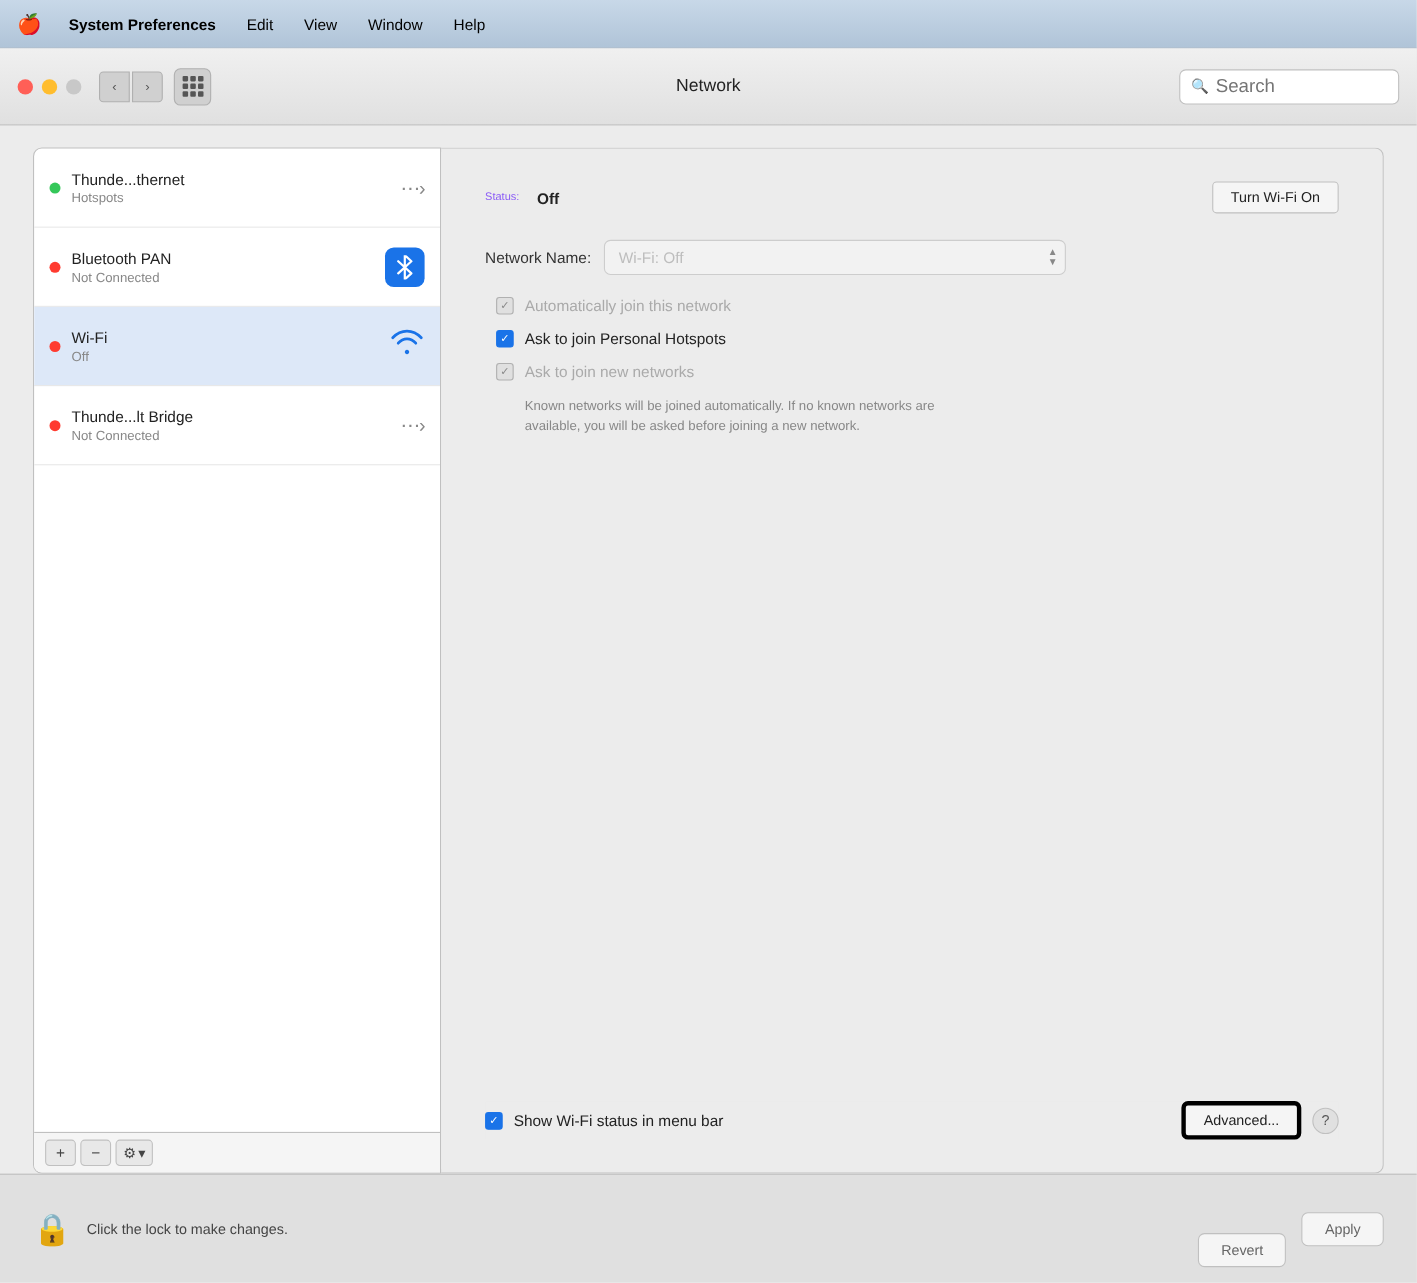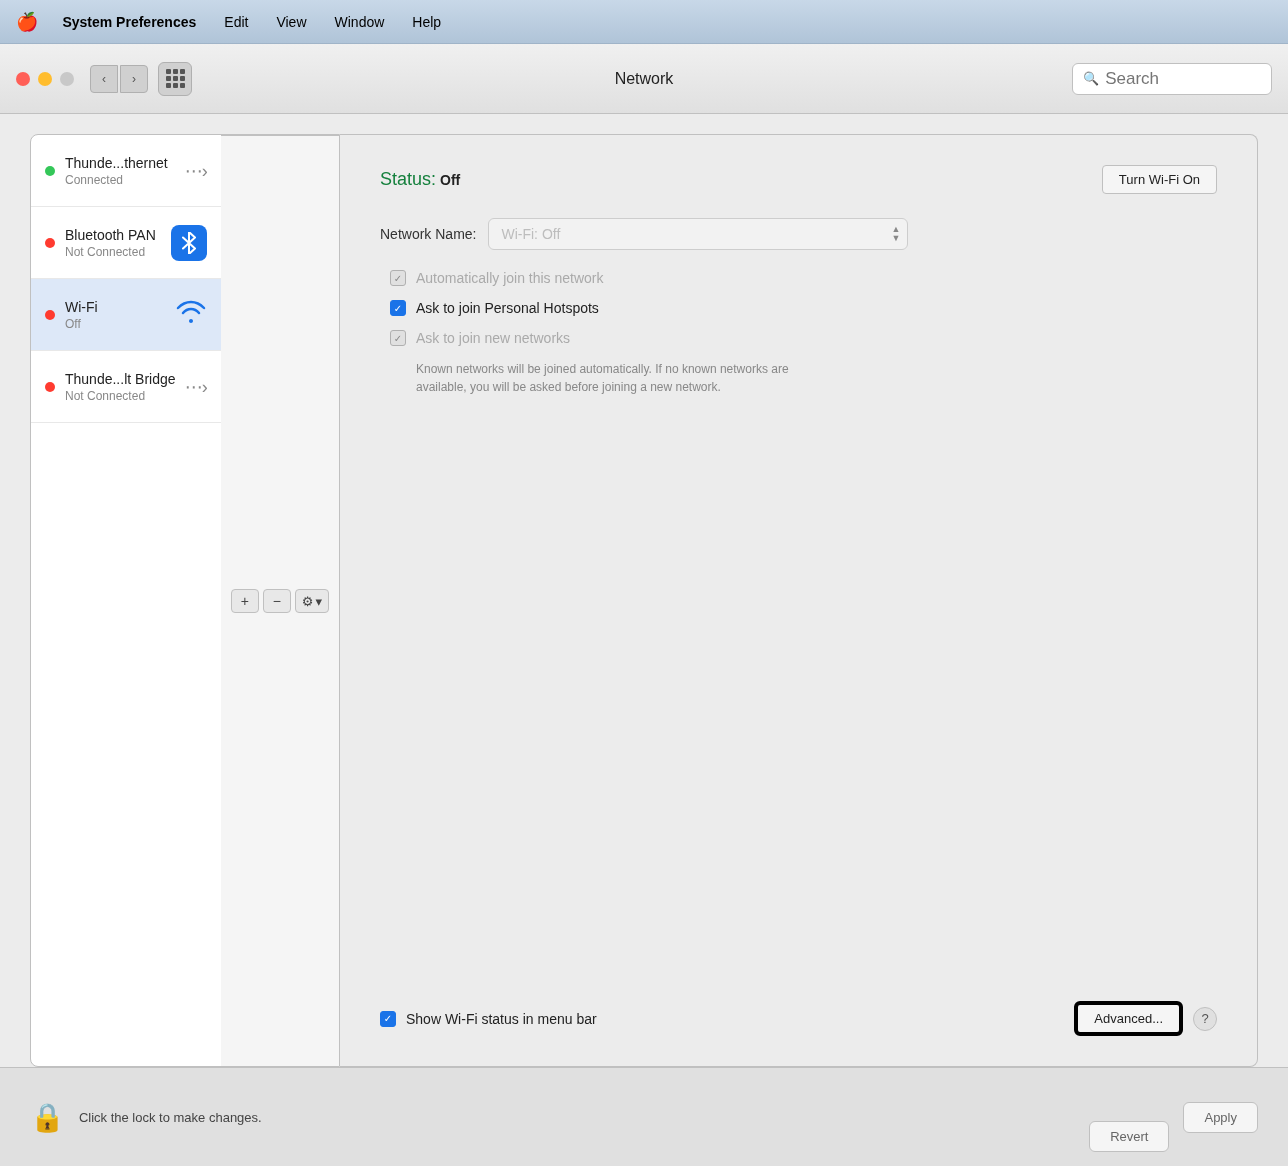--- a/index.html
+++ b/index.html
@@ -198,26 +198,26 @@
 
     
     .network-panel {
       display: flex;
       flex: 1;
       gap: 0;
     }
 
     
     .sidebar {
-      width: 310px;
+      width: 371px;
       background: #fff;
       border: 1px solid #c0c0c0;
       border-radius: 8px 0 0 8px;
       display: flex;
-      flex-direction: row;
+      flex-direction: column;
       overflow: hidden;
       flex-shrink: 0;
     }
 
     .sidebar-list {
       flex: 1;
       overflow-y: auto;
     }
 
     .sidebar-item {
@@ -335,23 +335,23 @@
       display: flex;
       flex-direction: column;
     }
 
     .status-row {
       display: flex;
       align-items: center;
       margin-bottom: 24px;
     }
     .status-label {
-      font-size: 18px;
-      color: #15803d;
-      margin-right: 4px;
+      font-size: 10px;
+      color: #8b5cf6;
+      margin-right: 16px;
     }
     .status-value {
       font-size: 14px;
       font-weight: 700;
       color: #222;
       margin-right: auto;
     }
     .turn-on-btn {
       background: #f5f5f5;
       border: 1px solid #c0c0c0;
@@ -582,21 +582,21 @@
 
   <div class="network-panel">
 
     <div class="sidebar">
       <div class="sidebar-list">
 
         <div class="sidebar-item">
           <div class="status-dot dot-green"></div>
           <div class="item-text">
             <div class="item-name">Thunde...thernet</div>
-            <div class="item-status">Connected</div>
+            <div class="item-status">Hotspots</div>
           </div>
           <div class="item-icon">
             <span class="dots-icon">⋯›</span>
           </div>
         </div>
 
         <div class="sidebar-item">
           <div class="status-dot dot-red"></div>
           <div class="item-text">
             <div class="item-name">Bluetooth PAN</div>

